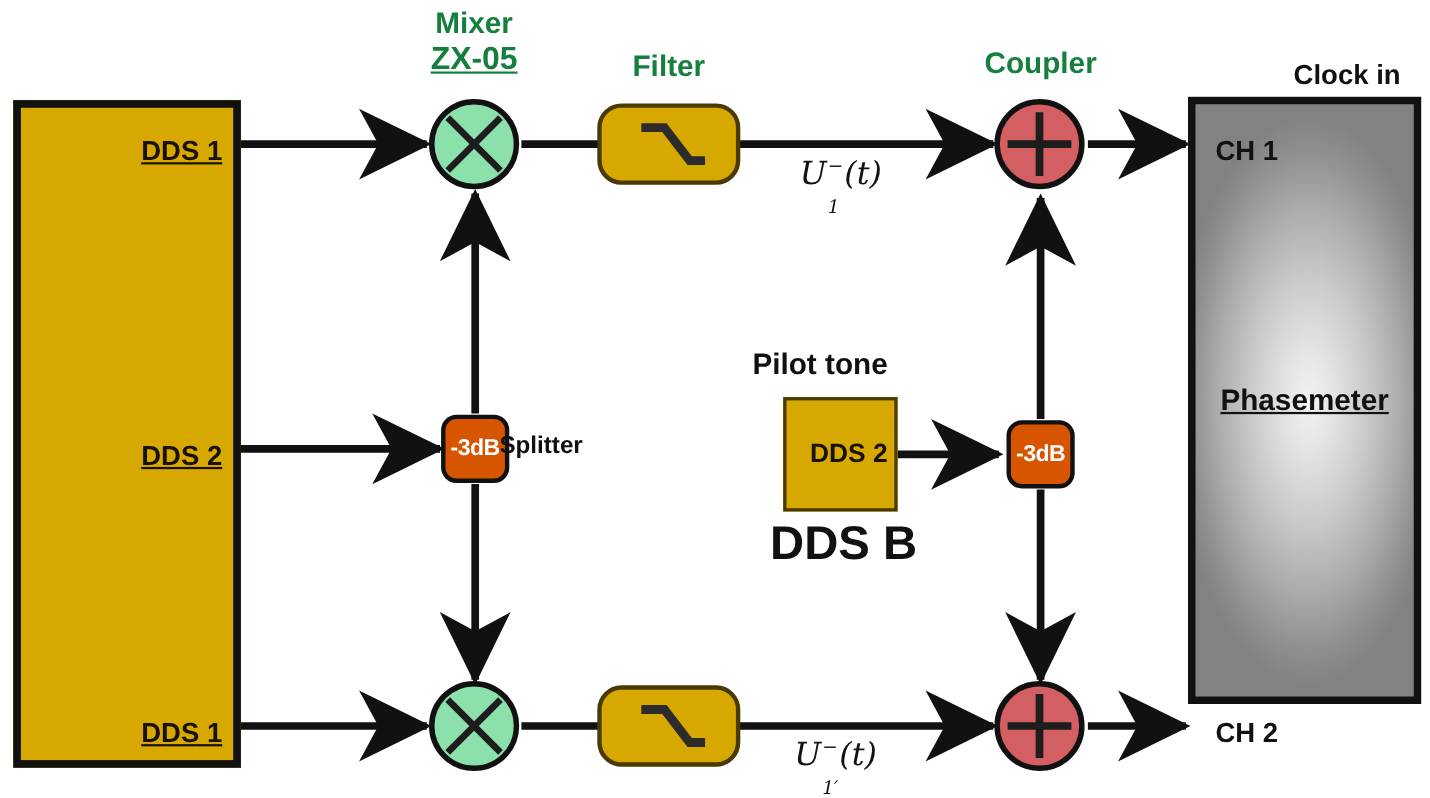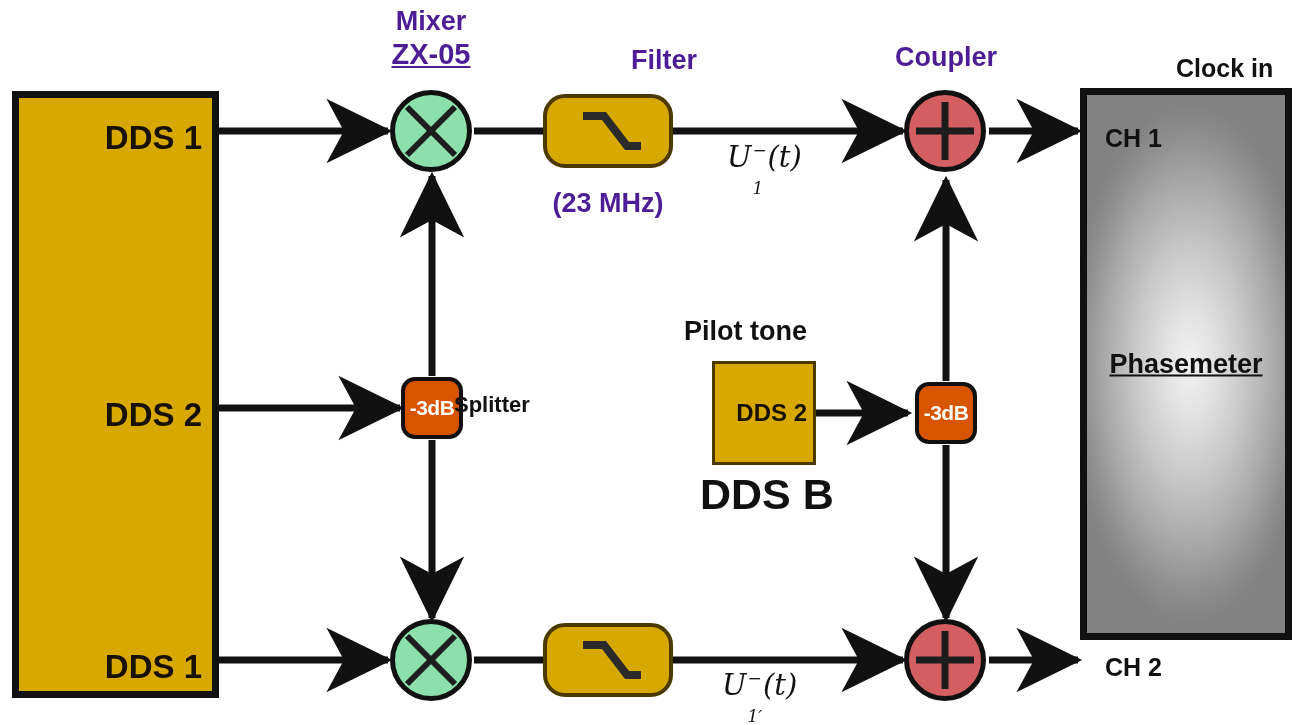--- a/index.html
+++ b/index.html
@@ -49,25 +49,26 @@
   }
   .dds-a-title {
     left: 20px;
     top: 14px;
     font-size: 47px;
     letter-spacing: 0.5px;
   }
   .port-label {
     position: absolute;
     right: 10px;
-    font-size: 33px;
+    font-size: 25px;
     font-weight: bold;
     color: #181100;
     transform: translateY(-50%);
     white-space: nowrap;
+    text-decoration: underline;
   }
 
   
   .dds-b-box {
     left: 712px;
     top: 361px;
     width: 104px;
     height: 104px;
     background: #D7A900;
     border: 3px solid #4a3a00;
@@ -177,21 +178,21 @@
     left: 1176px;
     top: 56px;
     font-size: 25px;
   }
 
   
   .cap {
     position: absolute;
     font-weight: bold;
     font-size: 27px;
-    color: #4c1d95;
+    color: #15803d;
     white-space: nowrap;
     text-align: center;
     line-height: 1.12;
   }
 
   
   .math {
     position: absolute;
     font-family: "DejaVu Serif", "Liberation Serif", serif;
     font-style: italic;
@@ -284,22 +285,21 @@
 
   <div class="node mixer" style="left:390px; top:619px;">
     <svg width="72" height="72" viewBox="0 0 72 72">
       <g stroke="#1d1d1d" stroke-width="6" stroke-linecap="butt">
         <line x1="12" y1="12" x2="60" y2="60"></line>
         <line x1="60" y1="12" x2="12" y2="60"></line>
       </g>
     </svg>
   </div>
 
-  <div class="cap" style="left:567px; top:45px; width:130px;text-align:right;">Filter</div>
-  <div class="cap" style="left:525px; top:188px; width:166px;">(23 MHz)</div>
+  <div class="cap" style="left:543px; top:45px; width:130px;">Filter</div>
 
   <div class="node filter" style="left:543px; top:94px;">
     <svg width="122" height="66" viewBox="0 0 122 66">
       <path d="M36,18 L57,18 L80,48 L94,48" fill="none" stroke="#2b2b2b" stroke-width="8" stroke-linecap="butt" stroke-linejoin="miter"></path>
     </svg>
   </div>
 
   <div class="node filter" style="left:543px; top:623px;">
     <svg width="122" height="66" viewBox="0 0 122 66">
       <path d="M36,18 L57,18 L80,48 L94,48" fill="none" stroke="#2b2b2b" stroke-width="8" stroke-linecap="butt" stroke-linejoin="miter"></path>

